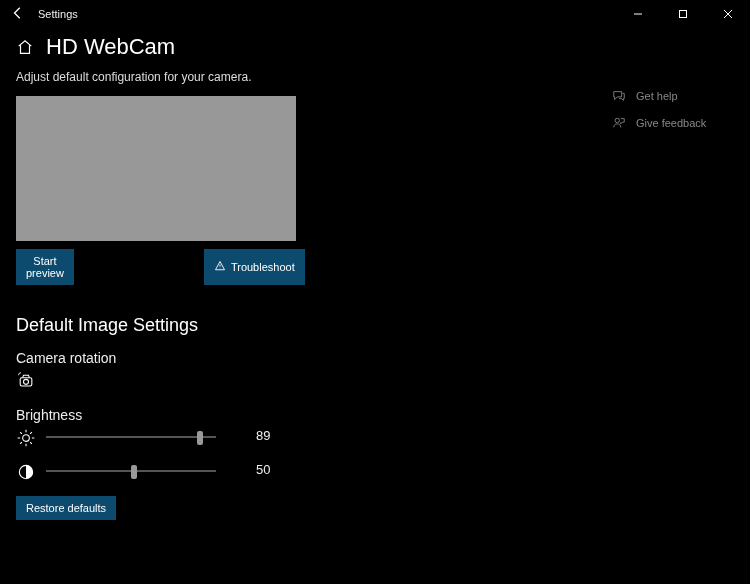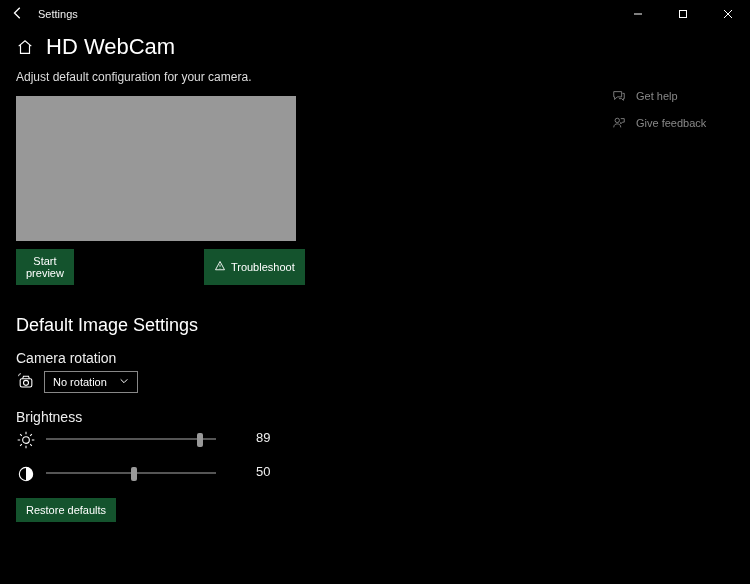--- a/index.html
+++ b/index.html
@@ -76,21 +76,21 @@
     background: #989898;
     margin-bottom: 8px;
   }
   .preview-btns {
     display: flex;
     width: 280px;
     gap: 130px;
     margin-bottom: 30px;
   }
   .btn {
-    background: #14532d;
+    background: #0c4a6e;
     border: none;
     color: #fff;
     font-size: 11px;
     padding: 6px 10px;
     cursor: pointer;
     display: flex;
     align-items: center;
     gap: 5px;
   }
   .btn.troubleshoot { margin-left: auto; }
@@ -241,28 +241,20 @@
     <span class="field-label">Camera rotation</span>
     <div class="rotation-row">
       <span class="rotation-icon">
         <svg width="20" height="20" viewBox="0 0 24 24">
             <rect x="5" y="8" width="14" height="10" rx="2" stroke-width="1.3"></rect>
             <circle cx="12" cy="13" r="3" stroke-width="1.3"></circle>
             <path d="M8 8 L9 5 H15 L16 8" stroke-width="1.3"></path>
             <path d="M3 5 A3 3 0 0 1 6 2" stroke-width="1"></path>
           </svg>
       </span>
-      <div class="select">
-        <span>No rotation</span>
-        <span>
-          <svg width="10" height="10" viewBox="0 0 12 12">
-              <path d="M2 4 L6 8 L10 4" stroke-width="1.2"></path>
-            </svg>
-        </span>
-      </div>
     </div>
 
     <div class="slider-group">
       <span class="field-label">Brightness</span>
       <div class="slider-row">
         <span class="setting-icon">
           <svg width="20" height="20" viewBox="0 0 24 24">
               <circle cx="12" cy="12" r="4" stroke-width="1.3"></circle>
               <path d="M12 2 V5 M12 19 V22 M2 12 H5 M19 12 H22 M5 5 L7 7 M17 17 L19 19 M5 19 L7 17 M17 7 L19 5" stroke-width="1.3"></path>
             </svg>

